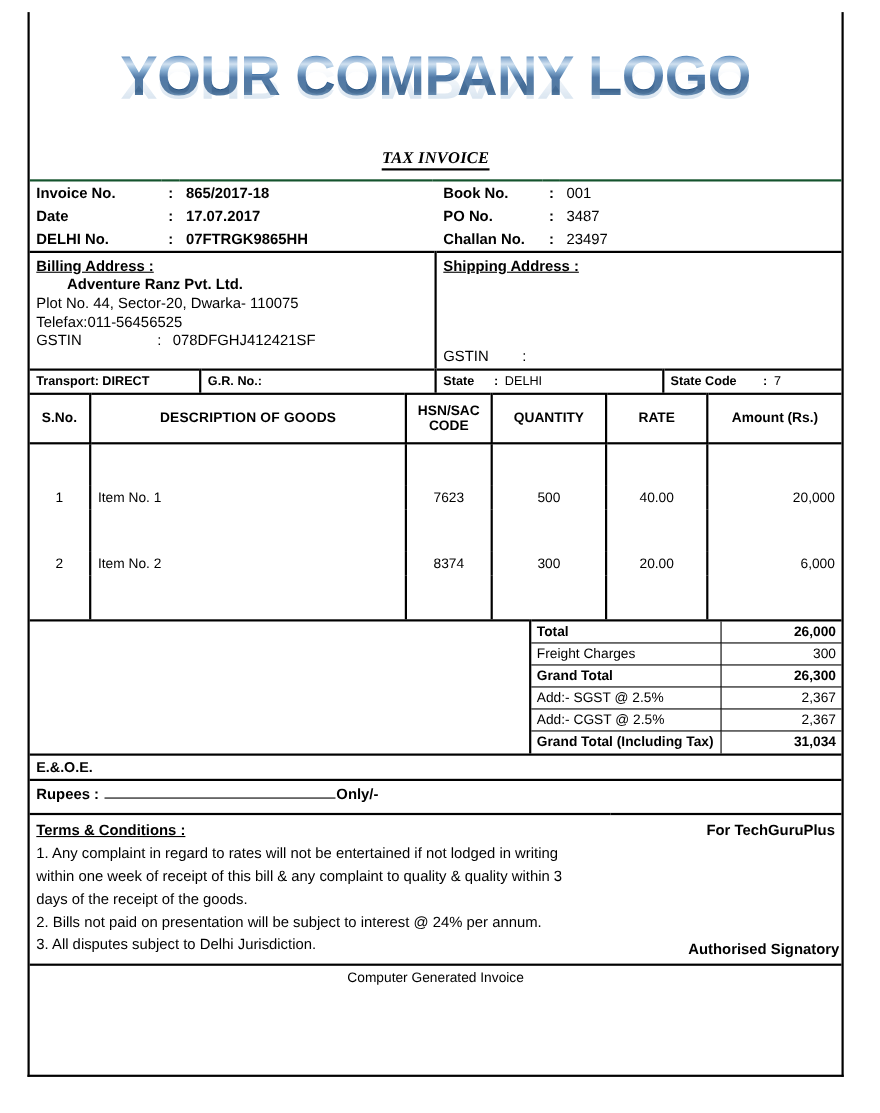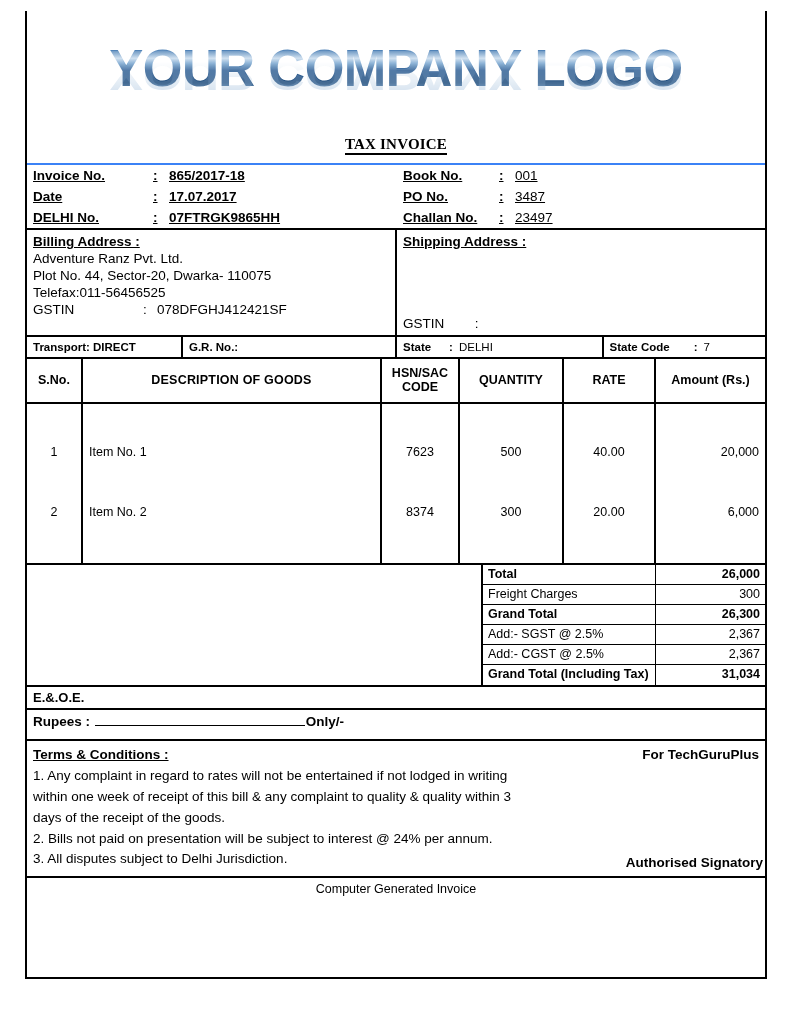--- a/index.html
+++ b/index.html
@@ -60,52 +60,53 @@
     opacity: 0.42;
     -webkit-mask-image: linear-gradient(to top, transparent 18%, rgba(0,0,0,0.85) 92%);
     mask-image: linear-gradient(to top, transparent 18%, rgba(0,0,0,0.85) 92%);
     display: block;
   }
 
   
   .title-band {
     text-align: center;
     padding: 2px 0 10px 0;
+    font-style: italic;
   }
   .title-band span {
     font-family: "Liberation Serif", serif;
     font-size: 15px;
     font-weight: bold;
     letter-spacing: 0.2px;
     border-bottom: 2px solid #000;
     padding-bottom: 1px;
   }
 
   
   table { border-collapse: collapse; width: 100%; table-layout: fixed; }
   td, th { vertical-align: top; font-size: 13px; padding: 0; }
 
-  .hdr-tbl { border-top: 2px solid #3b82f6; text-decoration: underline; }
+  .hdr-tbl { border-top: 2px solid #14532d; }
   .hdr-tbl td { padding: 3px 0 3px 6px; font-size: 13.5px; }
   .hdr-tbl .lbl { font-weight: bold; }
   .hdr-tbl .colon { width: 16px; text-align: left; font-weight: bold; }
   .hdr-tbl .val { font-weight: bold; }
   .hdr-tbl .rlbl { font-weight: bold; padding-left: 10px; }
   .hdr-tbl .rval { font-weight: normal; }
 
   
   .addr-tbl { border-top: 2px solid #000; }
   .addr-tbl > tbody > tr > td { border-right: 2px solid #000; }
   .addr-tbl > tbody > tr > td:last-child { border-right: none; }
   .addr-cell { padding: 4px 0 3px 6px; height: 106px; position: relative; }
   .u-head {
     font-weight: bold; text-decoration: underline; font-size: 13.5px;
     display: block; margin-bottom: 2px;
   }
-  .co-name { font-weight: normal; font-size: 13.5px; display: block; margin-bottom: 2px; }
+  .co-name { font-weight: bold; font-size: 13.5px; display: block; margin-bottom: 2px; margin-left: 28px; }
   .addr-line { font-size: 13.5px; display: block; margin-bottom: 2px; }
   .gstin-row { display: flex; font-size: 13.5px; margin-top: 2px; }
   .gstin-row .k { width: 110px; }
   .gstin-row .c { width: 14px; }
   .ship-gstin { position: absolute; bottom: 4px; left: 6px; font-size: 13.5px; }
   .ship-gstin .k { display: inline-block; width: 68px; }
 
   
   .trans-tbl { border-top: 2px solid #000; }
   .trans-tbl td {
@@ -131,21 +132,21 @@
     padding: 7px 3px; line-height: 1.15;
     font-family: "Liberation Sans", sans-serif;
   }
   .th-desc { font-variant: small-caps; font-size: 14px; letter-spacing: .2px; }
   .th-amt { font-size: 13.5px; }
   .items-tbl tbody td { font-size: 12.5px; padding: 4px 6px; }
   .c-sno { width: 55px; text-align: center; }
   .c-hsn { width: 78px; text-align: center; }
   .c-qty { width: 104px; text-align: center; }
   .c-rate { width: 92px; text-align: center; }
-  .c-amt { width: 110px; text-align: right; margin-left: 44px; }
+  .c-amt { width: 122px; text-align: right; margin-left: 44px; }
   .spacer-row td { height: 38px; }
   .body-fill td { height: 40px; }
 
   
   .tot-tbl { border-top: 2px solid #000; }
   .tot-tbl td { border-right: 2px solid #000; }
   .tot-tbl td:last-child { border-right: none; }
   .blank-left { border-right: 2px solid #000; }
   .tot-inner { width: 100%; border-collapse: collapse; table-layout: fixed; }
   .tot-inner td {

